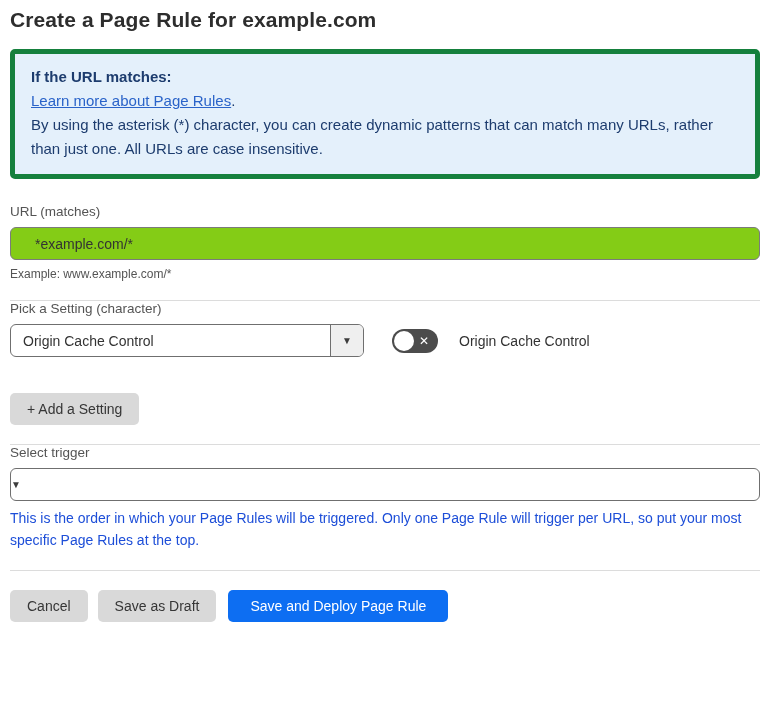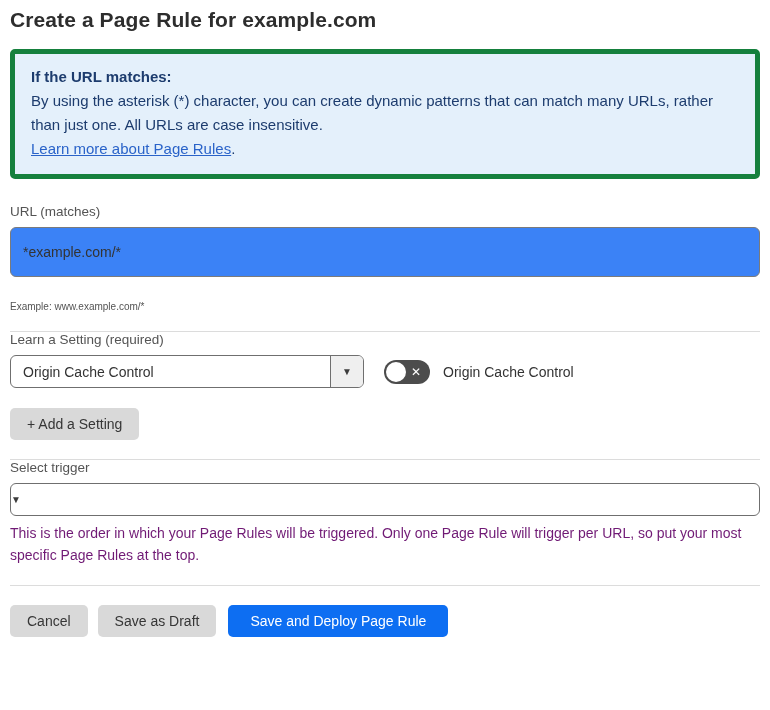--- a/index.html
+++ b/index.html
@@ -40,50 +40,50 @@
   .info-link-suffix { color: #1d3c6e; }
 
   .field-label {
     font-size: 13.5px;
     color: #545454;
     margin-bottom: 8px;
   }
   .text-input {
     display: block;
     width: 100%;
-    height: 50px;
+    height: 33px;
     border: 1px solid #7b7b7b;
     border-radius: 6px;
-    padding: 0 12px;
+    padding: 0 24px;
     font-size: 14px;
     color: #333333;
     font-family: inherit;
-    background: #3b82f6;
+    background: #84cc16;
     outline: none;
   }
   .hint {
-    font-size: 10px;
+    font-size: 12px;
     color: #545454;
-    margin-top: 24px;
+    margin-top: 7px;
   }
 
   .divider {
     border: none;
     border-top: 1px solid #dcdcdc;
     margin: 19px 0 0;
   }
 
   .section-heading {
     font-size: 16px;
     font-weight: bold;
     color: #2d2d2d;
     margin: 21px 0 24px;
   }
 
-  .setting-row { display: flex; align-items: center; }
+  .setting-row { display: flex; align-items: center; gap: 8px; }
 
   .select {
     display: flex;
     align-items: center;
     height: 33px;
     border: 1px solid #6f6f6f;
     border-radius: 6px;
     background: #ffffff;
     cursor: pointer;
   }
@@ -153,25 +153,25 @@
     border-radius: 5px;
     font-family: inherit;
     font-size: 14px;
     color: #363636;
     background: #d9d9d9;
     padding: 0 17px;
     height: 32px;
     line-height: 32px;
     cursor: pointer;
   }
-  .add-setting-btn { margin-top: 20px; }
+  .add-setting-btn { margin-top: 36px; }
 
   .order-help {
     font-size: 14px;
-    color: #701a75;
+    color: #1d4ed8;
     line-height: 21.5px;
     margin-top: 7px;
   }
 
   .footer-row {
     display: flex;
     align-items: center;
     margin-top: 19px;
   }
   .footer-row .btn + .btn { margin-left: 10px; }
@@ -184,32 +184,32 @@
 </style>
 </head>
 <body>
 
 <div class="container">
 
   <h1 class="page-title">Create a Page Rule for example.com</h1>
 
   <div class="info-box">
     <div class="info-heading">If the URL matches:</div>
+    <div><a class="info-link">Learn more about Page Rules</a><span class="info-link-suffix">.</span></div>
     <div>By using the asterisk (*) character, you can create dynamic patterns that can match many URLs, rather than just one. All URLs are case insensitive.</div>
-    <div><a class="info-link">Learn more about Page Rules</a><span class="info-link-suffix">.</span></div>
   </div>
 
   <div class="field-label">URL (matches)</div>
   <input class="text-input" type="text" value="*example.com/*" style="">
   <div class="hint">Example: www.example.com/*</div>
 
   <hr class="divider">
 
 
-  <div class="field-label">Learn a Setting (required)</div>
+  <div class="field-label">Pick a Setting (character)</div>
   <div class="setting-row">
     <div class="select select-small">
       <span class="select-value">Origin Cache Control</span>
       <span class="arrow-btn">
           <span>▼</span>
         </span>
     </div>
     <div class="toggle">
       <span class="toggle-knob"></span>
       <span class="toggle-x">✕</span>

